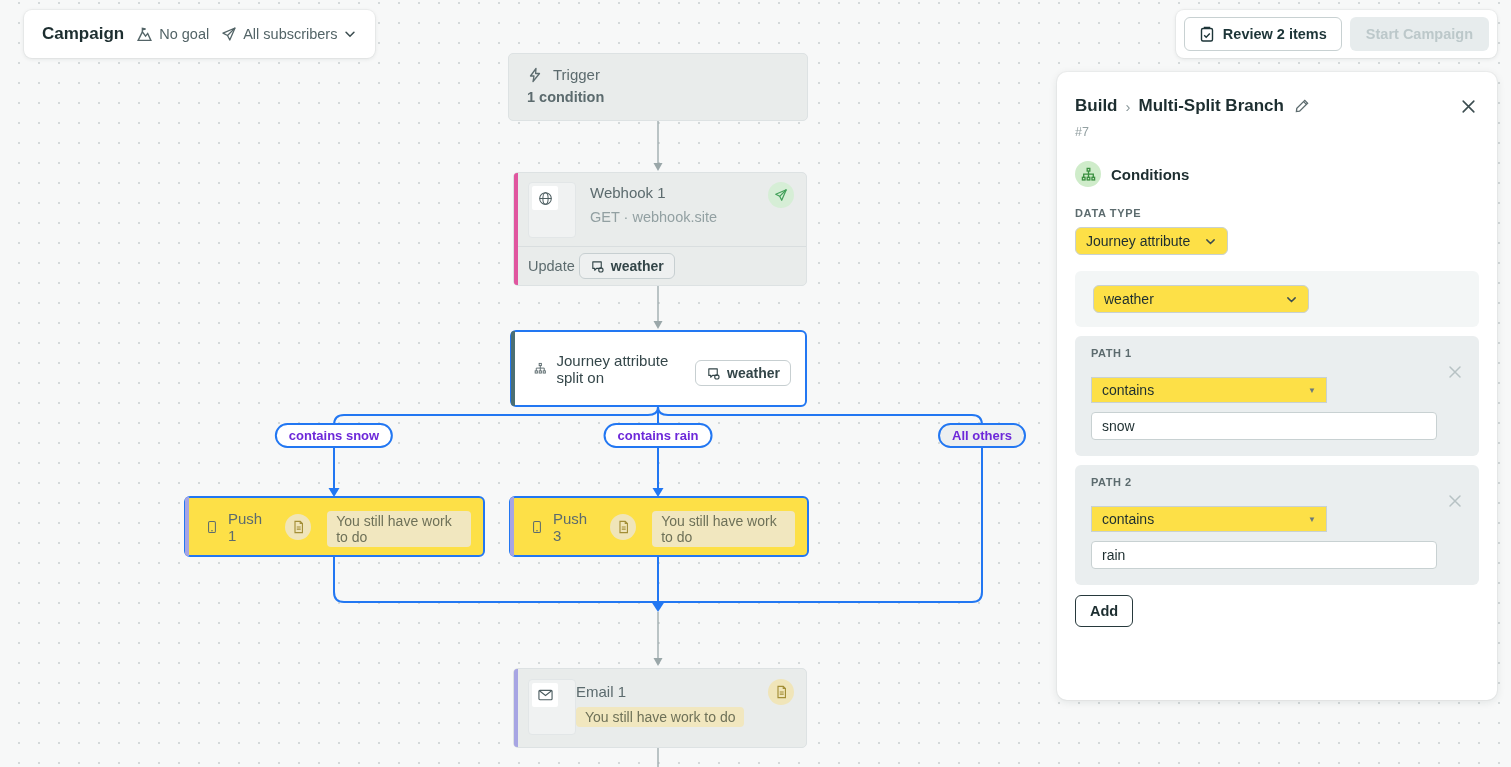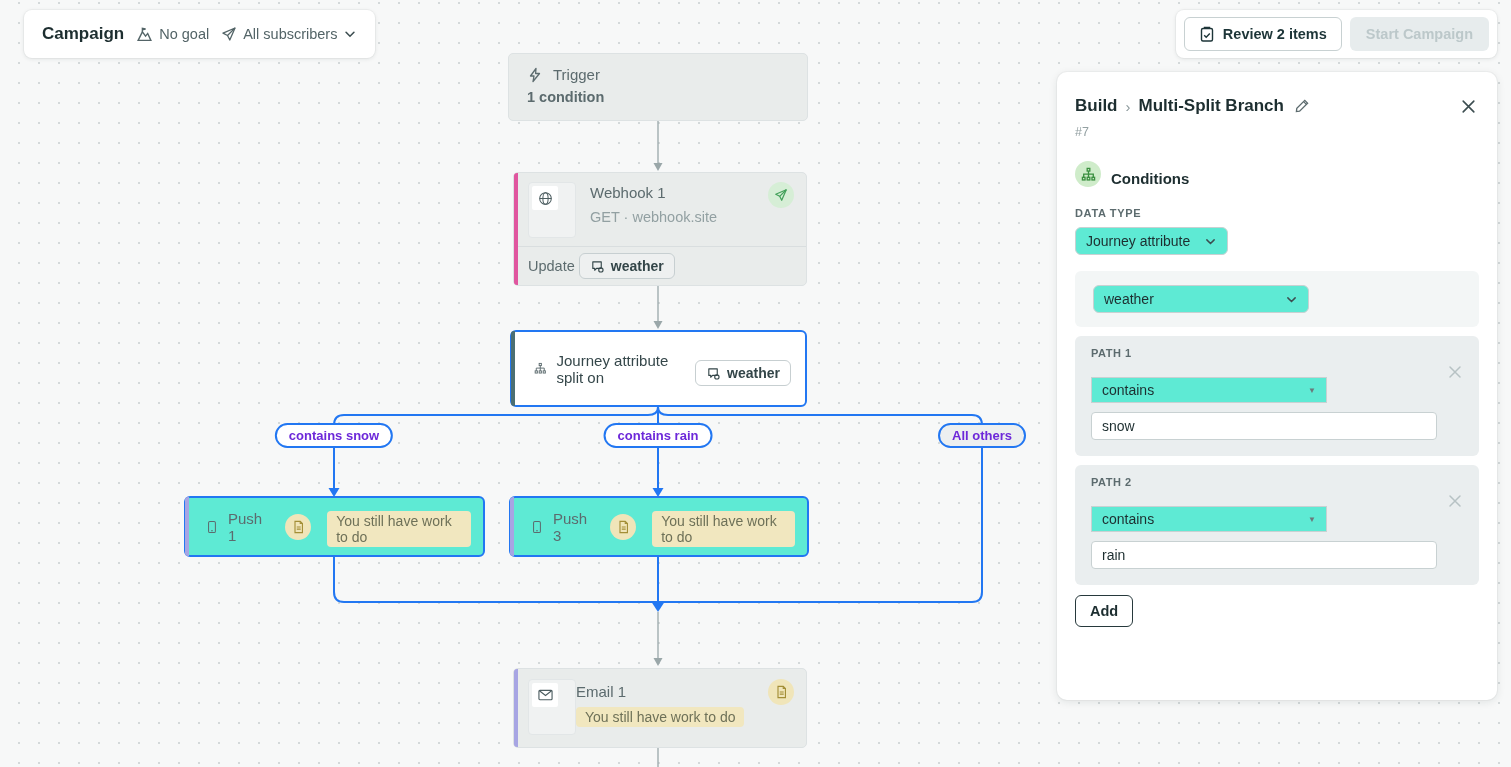--- a/index.html
+++ b/index.html
@@ -51,25 +51,25 @@
 
   
   .panel { position:absolute; left:1057px; top:72px; width:440px; height:628px; background:#fff;
     border-radius:10px; box-shadow:0 2px 8px rgba(20,35,40,.10), 0 0 0 1px rgba(20,35,40,.03);
     padding:24px 18px 18px 18px; }
   .p-head { display:flex; align-items:flex-start; justify-content:space-between; }
   .crumbs { display:flex; align-items:center; gap:8px; font-size:17px; font-weight:700; color:#1d2e30; }
   .crumbs .sep { color:#8b989b; font-weight:400; font-size:15px; }
   .icon-btn { background:none; border:none; cursor:pointer; padding:2px; display:flex; }
   .node-id { font-size:12.5px; color:#93a0a2; margin-top:8px; }
-  .cond { display:flex; align-items:flex-end; gap:10px; margin-top:22px; }
+  .cond { display:flex; align-items:center; gap:10px; margin-top:22px; }
   .cond .round-ic { background:#cfecca; }
   .cond b { font-size:15px; color:#1d2e30; }
   .flabel { font-size:11px; font-weight:700; letter-spacing:.06em; color:#5c6b6e; margin-top:20px; }
-  .sel { display:inline-flex; align-items:center; justify-content:space-between; gap:10px; background:#5eead4;
+  .sel { display:inline-flex; align-items:center; justify-content:space-between; gap:10px; background:#fde047;
     border:1px solid #c8d1d2; border-radius:6px; height:28px; padding:0 10px; font-size:14px; color:#1d2e30; cursor:pointer; }
   .sel-dtype { margin-top:8px; width:153px; }
   .gray-wrap { margin-top:16px; background:#f3f6f6; border-radius:6px; padding:14px 18px; }
   .sel-attr { width:216px; }
   .paths-head { display:flex; align-items:center; gap:8px; margin-top:30px; }
   .paths-head b { font-size:16px; color:#1d2e30; }
   .help { width:17px; height:17px; border-radius:50%; border:1.6px solid #93a0a2; color:#7d8c8e;
     font-size:11px; font-weight:700; display:flex; align-items:center; justify-content:center; cursor:pointer; }
   .path-card { position:relative; background:#eaeeef; border-radius:6px; padding:11px 16px 16px; margin-top:9px; }
   .path-label { font-size:11px; font-weight:700; letter-spacing:.05em; color:#5c6b6e; }

